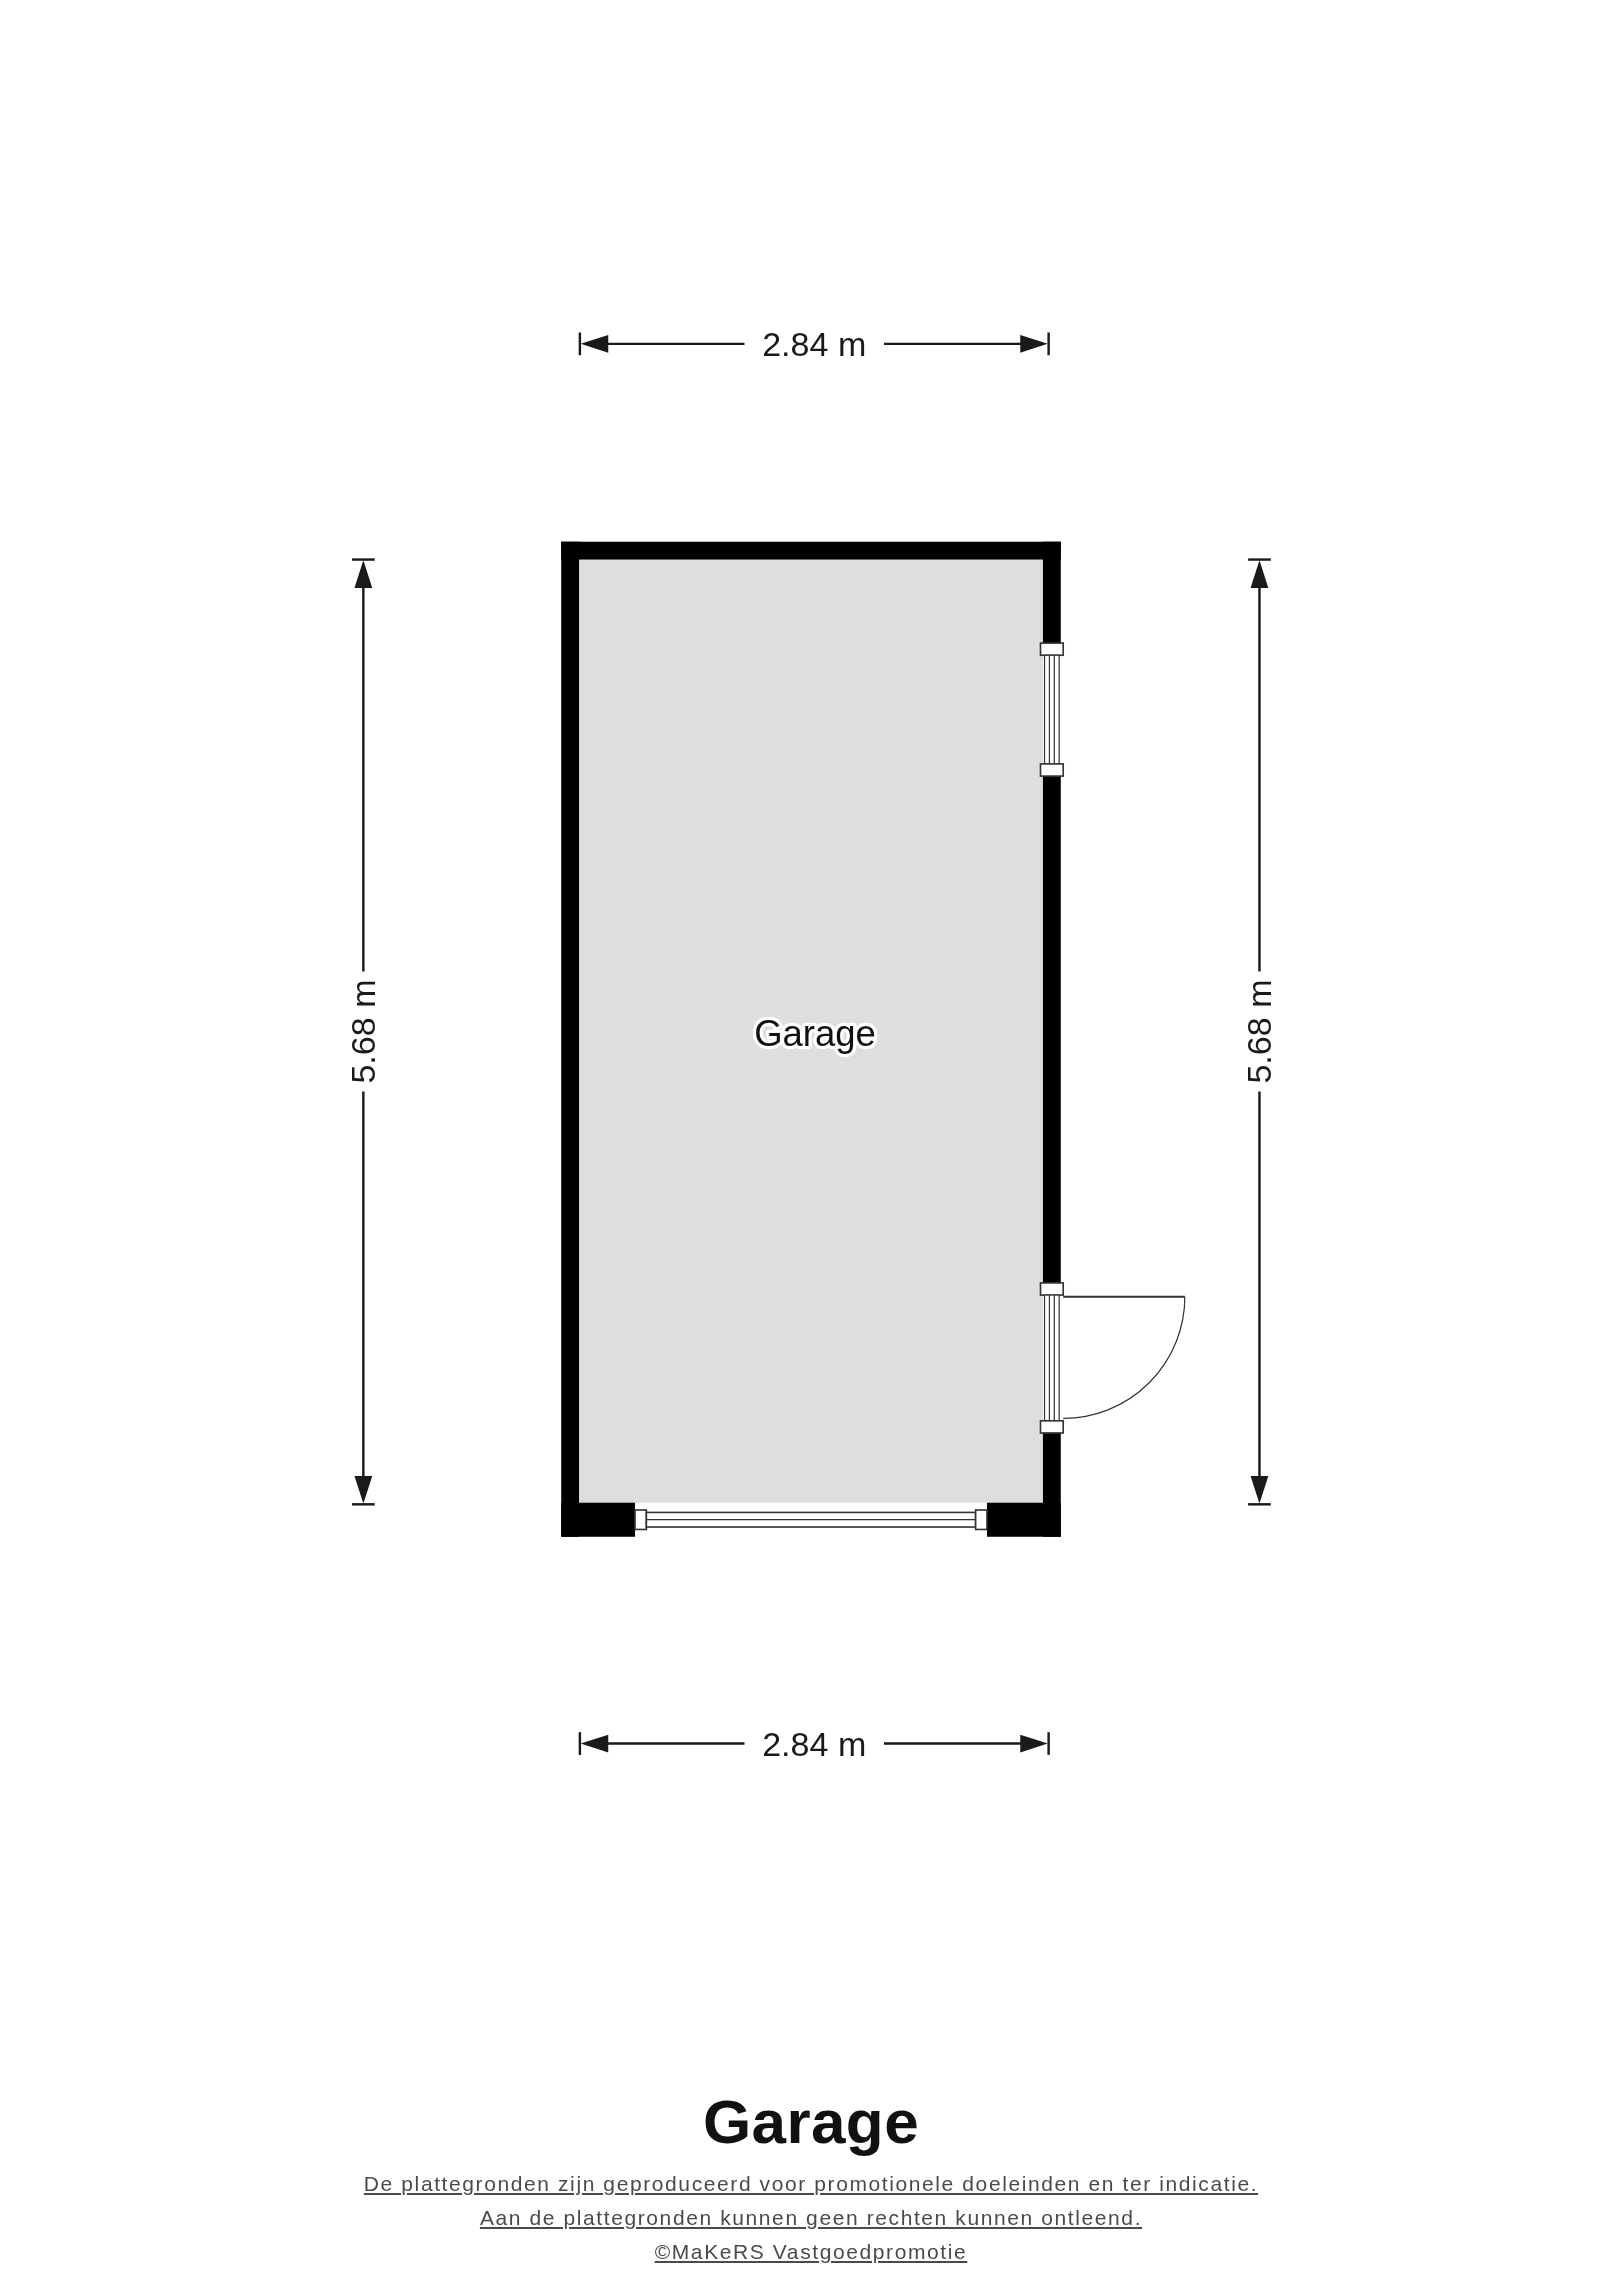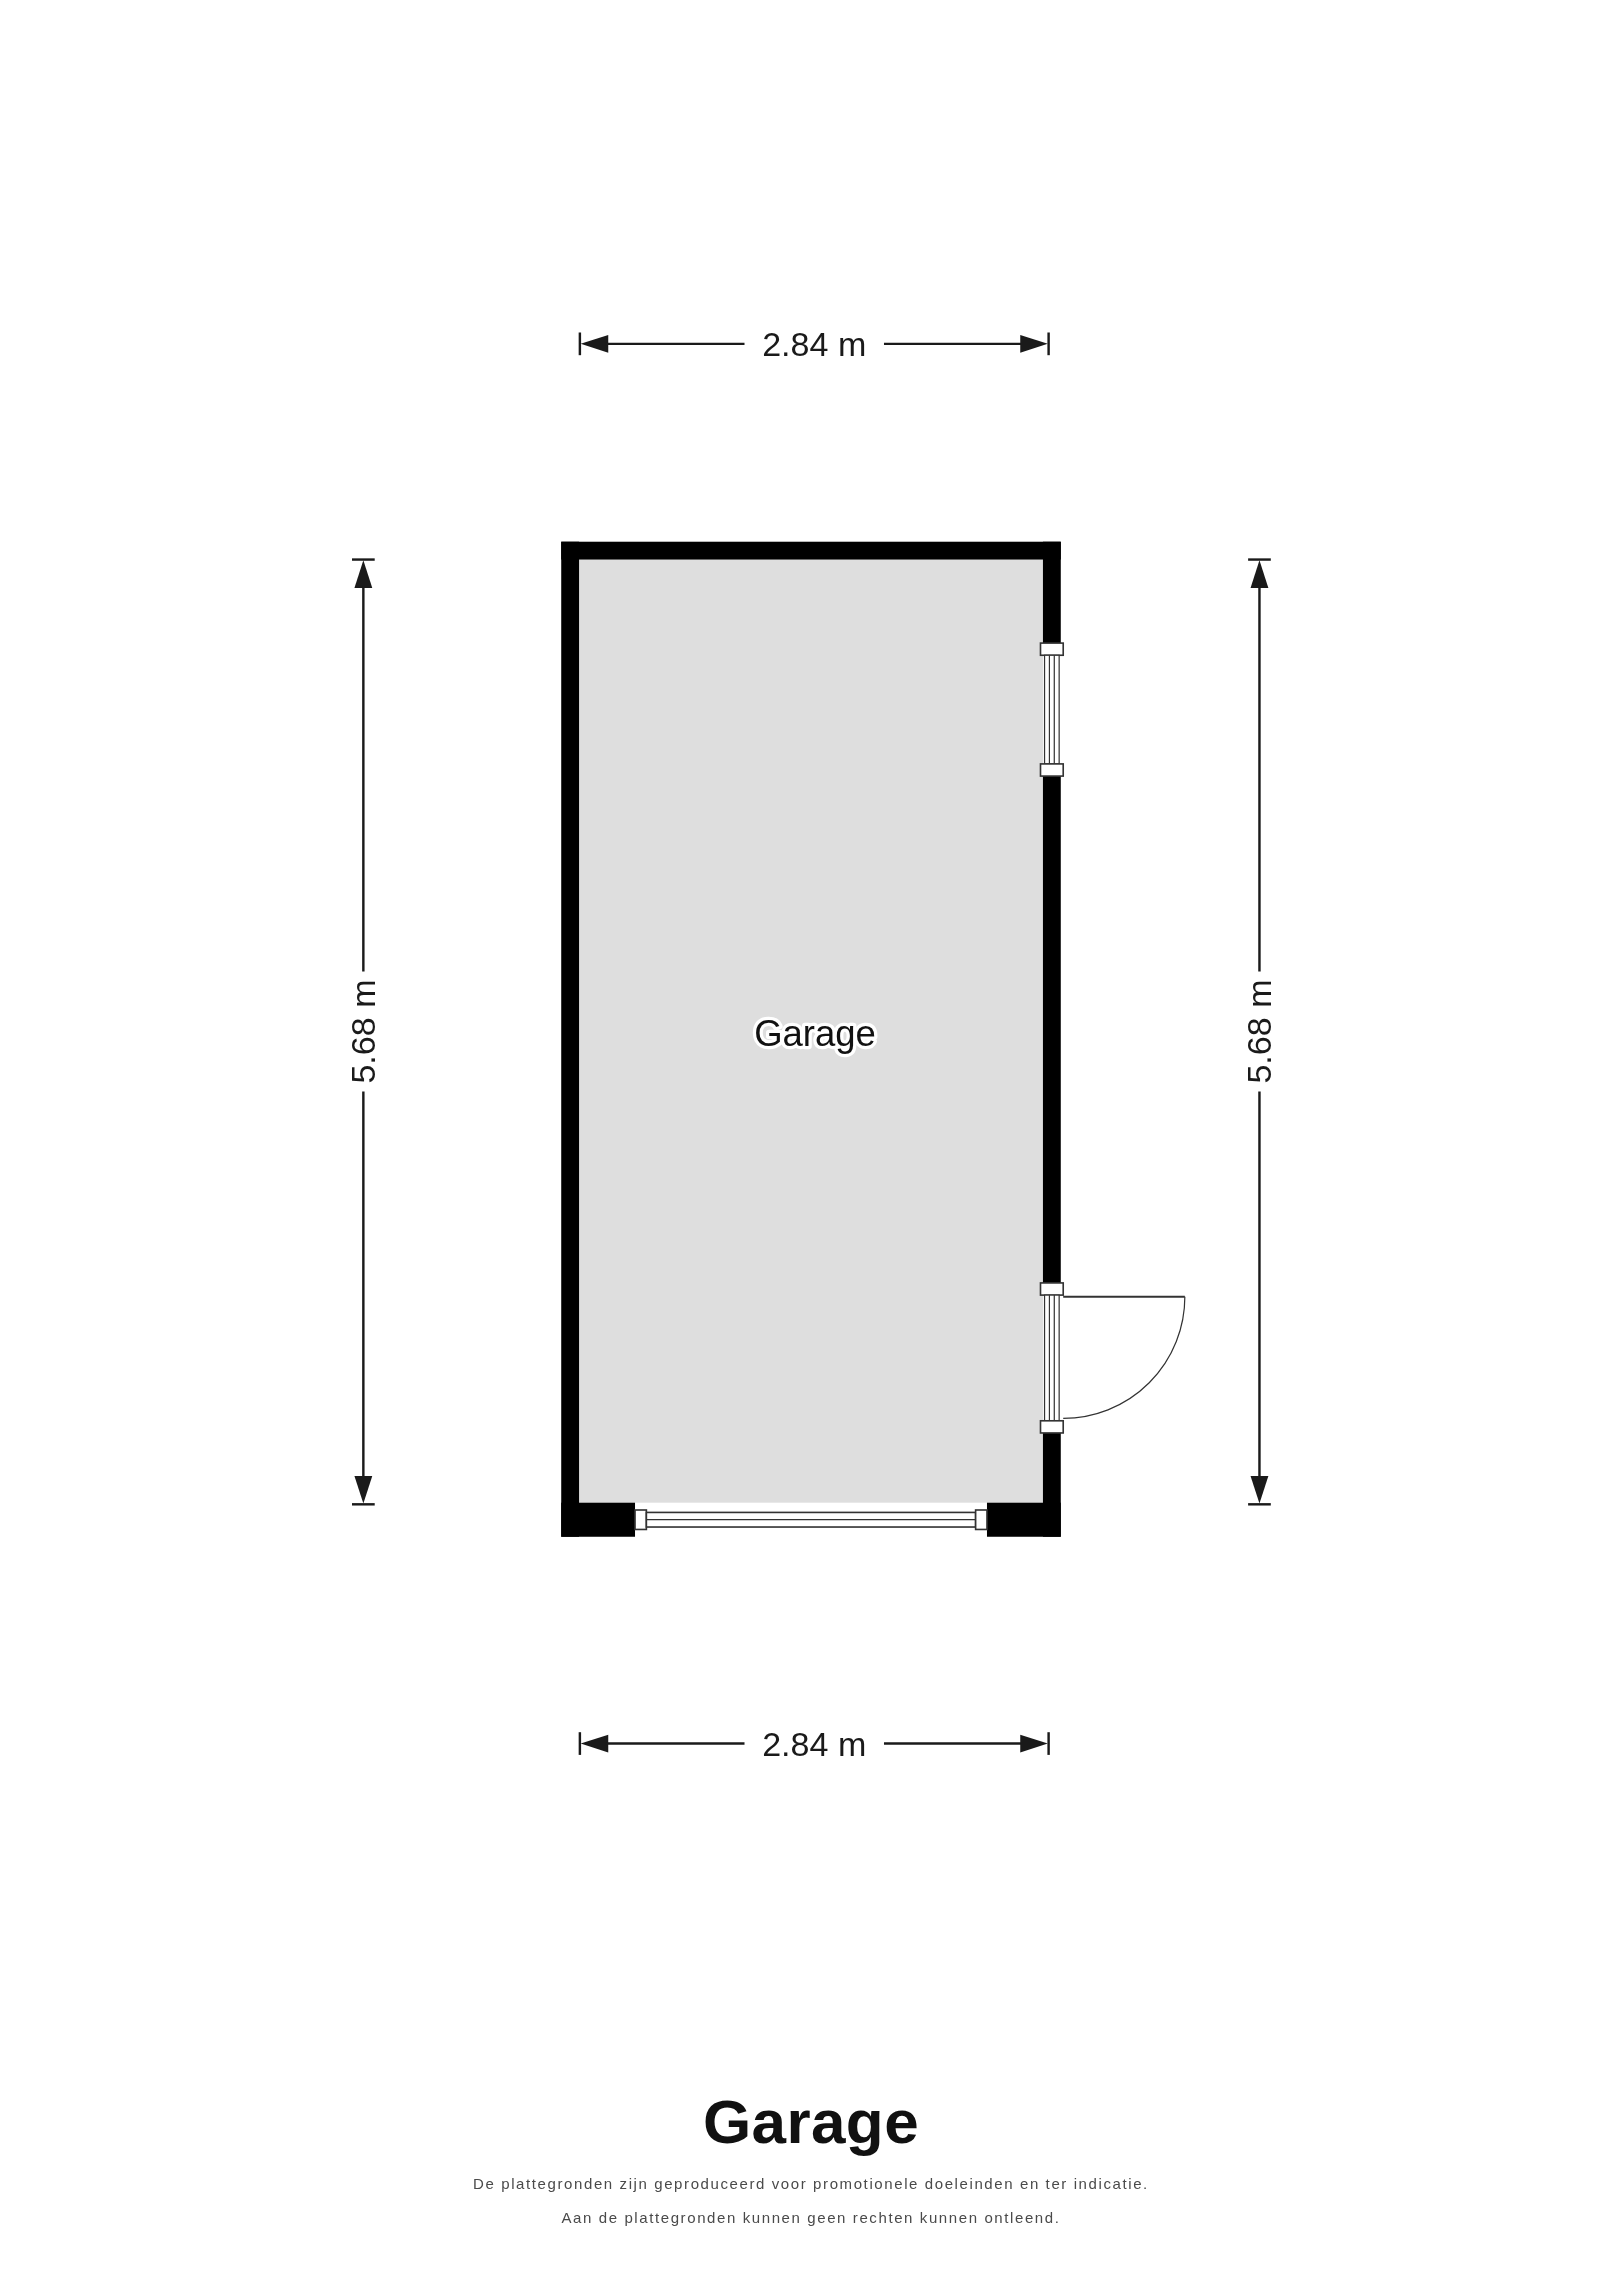--- a/index.html
+++ b/index.html
@@ -43,24 +43,25 @@
   #plan-title {
     top: 2091px;
     font-size: 62px;
     font-weight: 700;
     color: #111111;
     letter-spacing: 0.4px;
     line-height: 1;
   }
   #disclaimer {
     top: 2167px;
-    font-size: 15px;
+    font-size: 21px;
     line-height: 34px;
     color: #4a4a4a;
     letter-spacing: 1.6px;
+    text-decoration: underline;
   }
 </style>
 </head>
 <body>
 
 <div id="canvas">
 
   <svg id="plan-svg" width="1622" height="2295" viewBox="0 0 2000 2830" xmlns="http://www.w3.org/2000/svg">
 
     <rect x="714" y="690" width="572" height="1163" fill="#dedede"></rect>
@@ -141,16 +142,17 @@
       <line x1="1539" y1="1855" x2="1567" y2="1855"></line>
     </g>
     <text x="0" y="0" text-anchor="middle" class="dim-text" transform="translate(1567,1272) rotate(-90)">5.68 m</text>
   </svg>
 
   <div class="footer" id="plan-title">Garage</div>
 
   <div class="footer" id="disclaimer">
     <div>De plattegronden zijn geproduceerd voor promotionele doeleinden en ter indicatie.</div>
     <div>Aan de plattegronden kunnen geen rechten kunnen ontleend.</div>
+    <div>©MaKeRS Vastgoedpromotie</div>
   </div>
 
 </div>
 
 
 </body></html>

